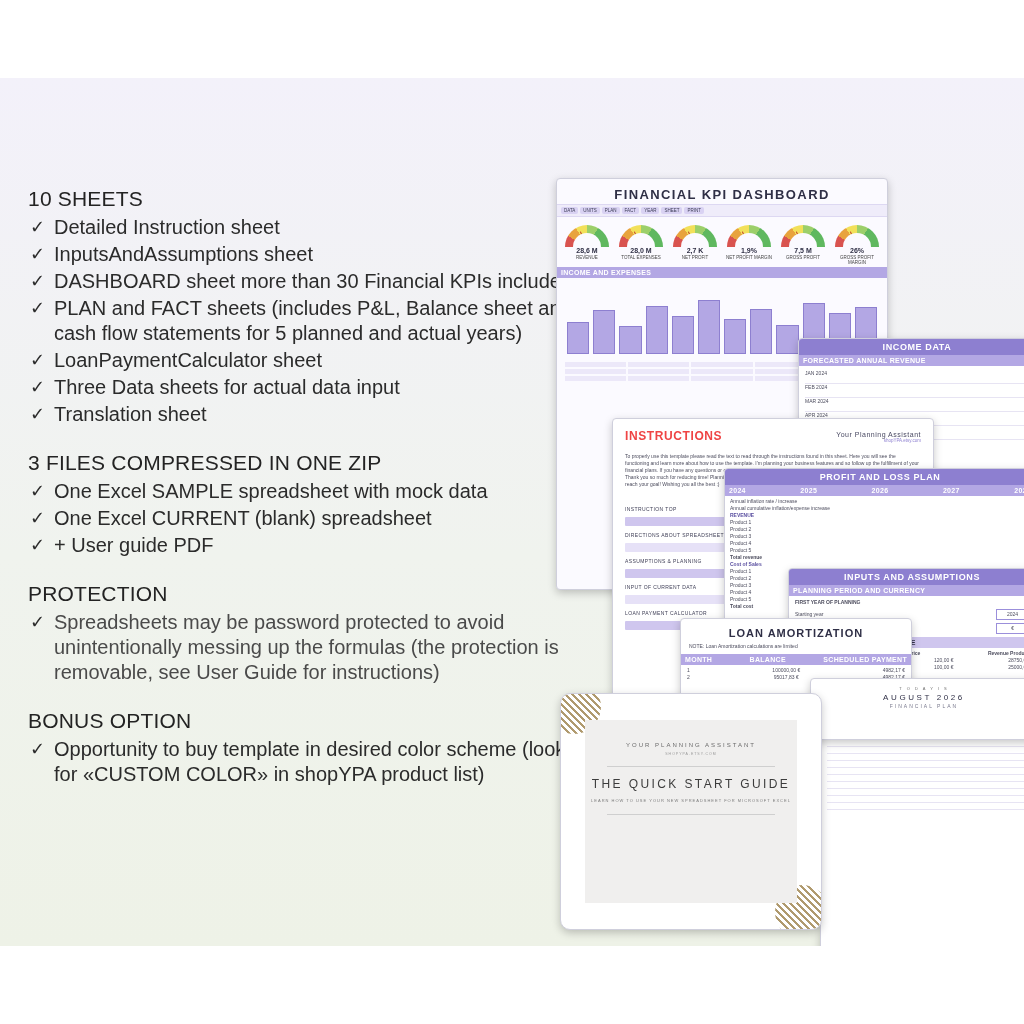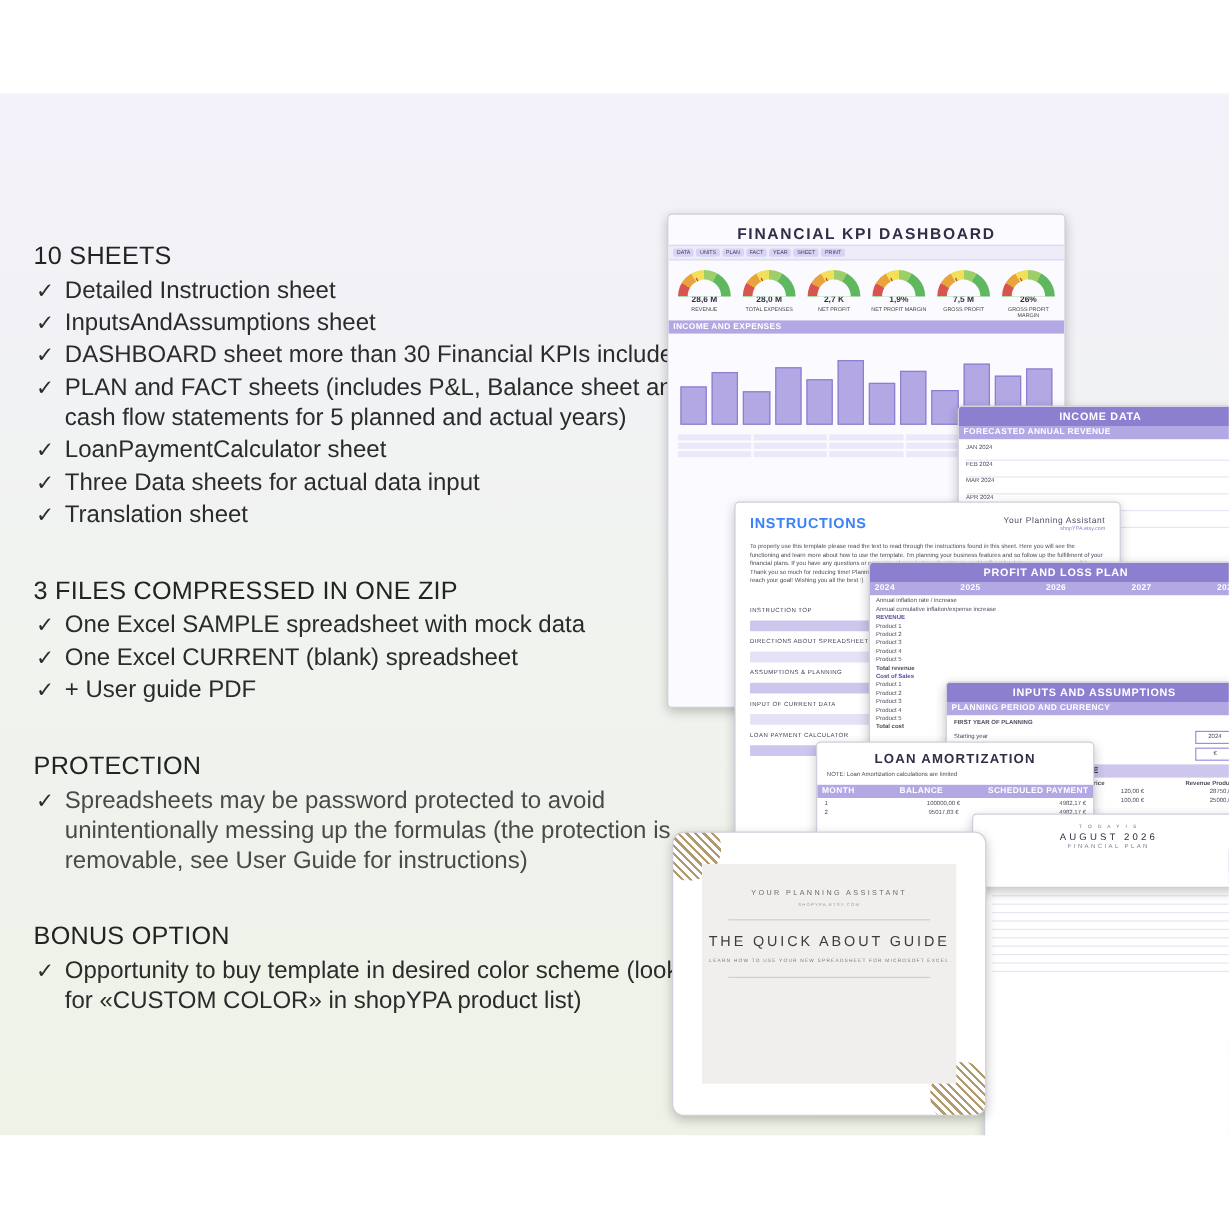--- a/index.html
+++ b/index.html
@@ -26,21 +26,21 @@
   .banner-rule{
     position:absolute;left:228px;top:75px;width:570px;height:2px;
     background:#b0ab6c;
   }
   
   .content{
     position:absolute;left:28px;top:108px;width:560px;
     color:#2b2b2b;
   }
   .sect-title{
-    font-size:21px;margin:16px 0 4px 0;letter-spacing:.2px;color:#232323;
+    font-size:21px;margin:1px 0 4px 0;letter-spacing:.2px;color:#232323;
   }
   .sect-gap{height:22px;}
   ul.list{list-style:none;margin:0 0 0 0;padding:0;}
   ul.list li{
     position:relative;padding-left:26px;margin:2px 0 1px 0;
     font-size:20px;line-height:25px;color:#2b2b2b;
   }
   ul.list li .chk{
     position:absolute;left:2px;top:0px;font-size:18px;color:#2b2b2b;
   }
@@ -94,21 +94,21 @@
   .gauge .val{font-size:7px;font-weight:bold;color:#2e2e44;}
   .bars{display:flex;align-items:flex-end;gap:4px;height:72px;padding:4px 10px;}
   .bars .b{flex:1;background:#b3a7e4;border:1px solid #8d7fd0;}
   .griddy{padding:4px 8px;}
   .griddy .r{display:flex;gap:2px;margin-bottom:2px;}
   .griddy .r i{display:block;height:5px;background:#ece8f9;flex:1;}
   
   #income{left:258px;top:160px;width:236px;height:300px;}
   
   #instr{left:72px;top:240px;width:320px;height:400px;}
-  #instr .ttl{font-size:12px;font-weight:bold;color:#3b82f6;padding:10px 0 4px 12px;letter-spacing:.6px;}
+  #instr .ttl{font-size:12px;font-weight:bold;color:#ef4444;padding:10px 0 4px 12px;letter-spacing:.6px;}
   #instr .sig{position:absolute;right:12px;top:12px;text-align:right;}
   #instr .sig .a{font-size:7px;color:#4a4a63;letter-spacing:.5px;}
   #instr .sig .b{font-size:4.5px;color:#8d7fd0;}
   .blk{background:#cfc6ee;height:9px;margin:5px 12px;border-radius:1px;}
   .blk.lite{background:#e6e1f7;}
   .capt{font-size:5px;color:#3d3d55;margin:6px 12px 1px;letter-spacing:.4px;}
   
   #pl{left:184px;top:290px;width:310px;height:240px;}
   
   #inputs{left:248px;top:390px;width:246px;height:300px;}
@@ -435,21 +435,21 @@
       <div class="d3">FINANCIAL PLAN</div>
     </div>
 
     <div class="card" id="guide">
       <div class="corner c1"></div>
       <div class="corner c2"></div>
       <div class="inner">
         <div class="g1">YOUR PLANNING ASSISTANT</div>
         <div class="g2">SHOPYPA.ETSY.COM</div>
         <div class="rule"></div>
-        <div class="g3">THE QUICK ABOUT GUIDE</div>
+        <div class="g3">THE QUICK START GUIDE</div>
         <div class="g4">LEARN HOW TO USE YOUR NEW SPREADSHEET FOR MICROSOFT EXCEL</div>
         <div class="rule"></div>
       </div>
     </div>
 
   </div>
 
 </div>
 
 </body></html>

